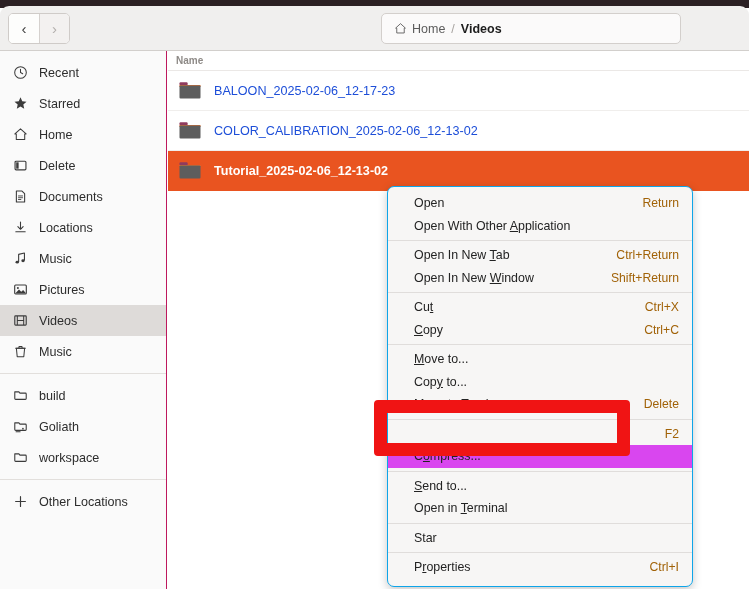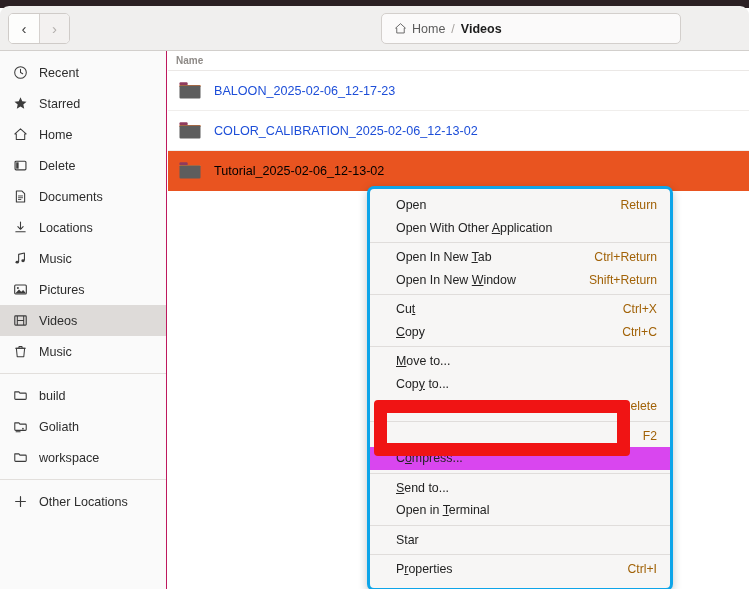--- a/index.html
+++ b/index.html
@@ -160,32 +160,32 @@
     gap: 12px;
     border-bottom: 1px solid #f0eeec;
     cursor: default;
   }
   .file-row.selected { background: #e95420; border-bottom-color: #e95420; }
   .file-name {
     font-size: 12.6px;
     color: #1d4ed8;
     white-space: nowrap;
   }
-  .file-row.selected .file-name { color: #000000; }
+  .file-row.selected .file-name { color: #ffffff; font-weight: bold; }
 
   
   .folder-ico { width: 24px; height: 21px; position: relative; flex: 0 0 24px; }
 
   
   .ctxmenu {
     position: absolute;
-    left: 367px; top: 186px;
+    left: 387px; top: 186px;
     width: 306px;
     background: #f7f6f5;
-    border: 3px solid #0ea5e9;
+    border: 1px solid #0ea5e9;
     border-radius: 7px;
     box-shadow: 0 3px 10px rgba(0,0,0,0.22);
     padding: 5px 0 7px 0;
     overflow: hidden;
   }
   .mi {
     display: flex;
     align-items: center;
     justify-content: space-between;
     height: 22.5px;

